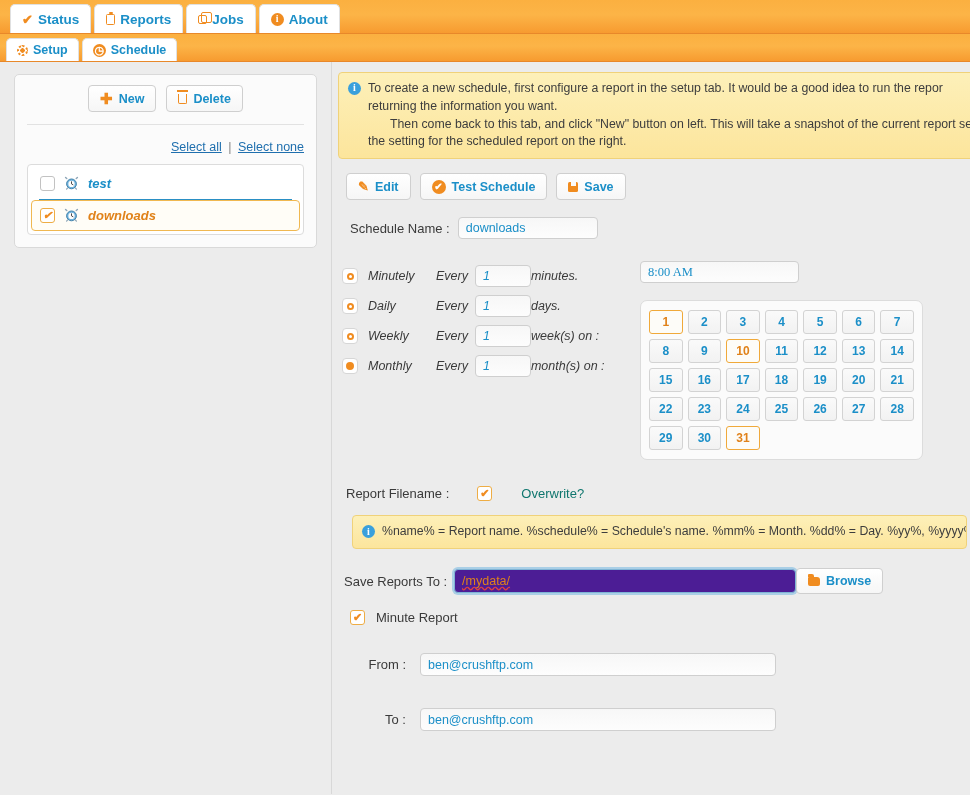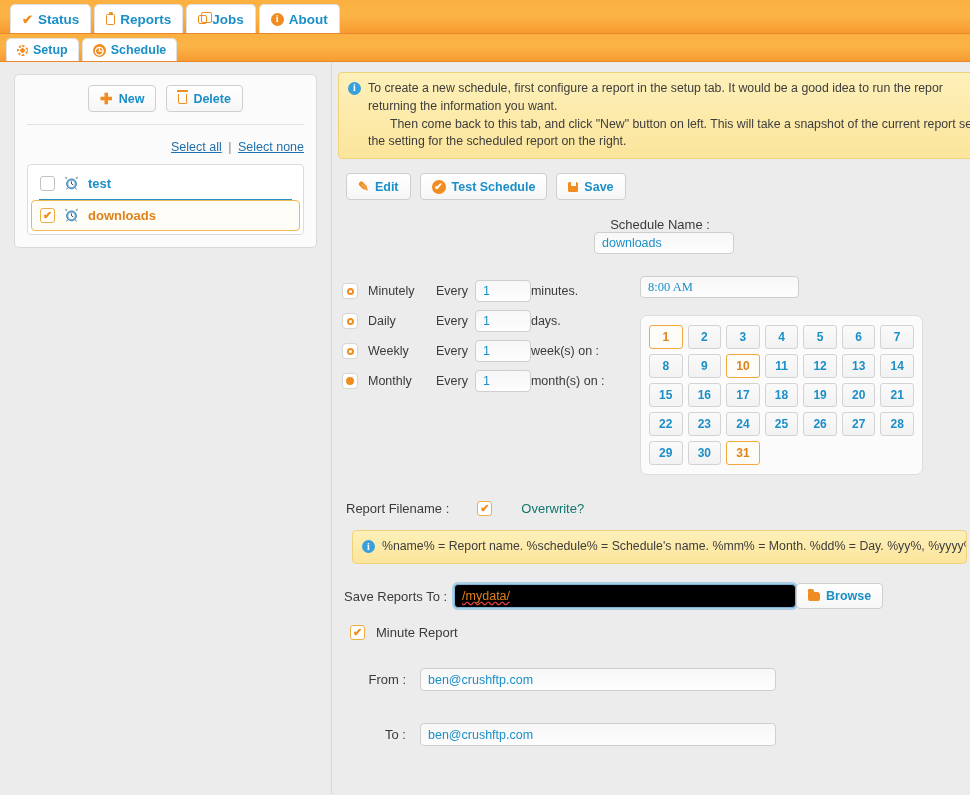--- a/index.html
+++ b/index.html
@@ -138,20 +138,21 @@
     border: 1px solid #dcdcdc;
     border-radius: 4px;
     padding: 3px;
   }
   .list-item {
     display: flex; align-items: center; gap: 9px;
     padding: 7px 8px;
     border: 1px solid transparent;
     border-radius: 4px;
     cursor: pointer;
+    font-style: italic;
   }
   .list-item .name { color: #1b8fc8; font-weight: bold; font-size: 13px; }
   .list-item.selected {
     border-color: #f0b851;
     background: #fffdf7;
   }
   .list-item.selected .name { color: #e0821a; }
   .list-divider { height: 1px; background: #2a8fc4; margin: 0 8px; }
 
   .cbox {
@@ -209,34 +210,34 @@
     border-radius: 4px;
     height: 22px;
     padding: 0 7px;
     color: #1b8fc8;
     font-size: 12.5px;
     font-family: "Liberation Sans", sans-serif;
     display: flex; align-items: center;
     cursor: text;
   }
   .inp.focused {
-    background: #000000;
+    background: #4c1d95;
     border: 1px solid #7fb4d6;
     box-shadow: 0 0 0 2px #aacfe6;
     color: #e0821a;
   }
   .squiggle {
     text-decoration: underline wavy #e04040;
     text-decoration-skip-ink: none;
   }
 
   
   .sched-wrap { display: flex; margin-top: 22px; padding-left: 4px; }
   .sched-left { width: 290px; flex: none; }
-  .sched-row { display: flex; align-items: center; height: 30px; }
+  .sched-row { display: flex; align-items: center; height: 30px; font-style: italic; }
   .radio {
     width: 16px; height: 16px; flex: none;
     background: #fff; border: 1px solid #d6d6d6; border-radius: 4px;
     display: flex; align-items: center; justify-content: center;
     cursor: pointer; margin-right: 10px;
   }
   .radio .dot {
     width: 7px; height: 7px; border-radius: 50%;
     border: 2px solid #f08c20; background: #fff;
   }
@@ -392,21 +393,21 @@
       <div class="btn">
         <span class="ic-circlecheck">✔</span>
         <span>Test Schedule</span>
       </div>
       <div class="btn">
         <span class="ic-disk"></span>
         <span>Save</span>
       </div>
     </div>
 
-    <div class="fieldrow" style="margin-left:8px;flex-direction:column;">
+    <div class="fieldrow" style="margin-left:8px;">
       <span class="lbl">Schedule Name :</span>
       <span class="inp" style="width:140px;margin-left:8px;">downloads</span>
     </div>
 
     <div class="sched-wrap">
       <div class="sched-left">
 
         <div class="sched-row">
           <span class="radio">
               <span class="dot"></span>

